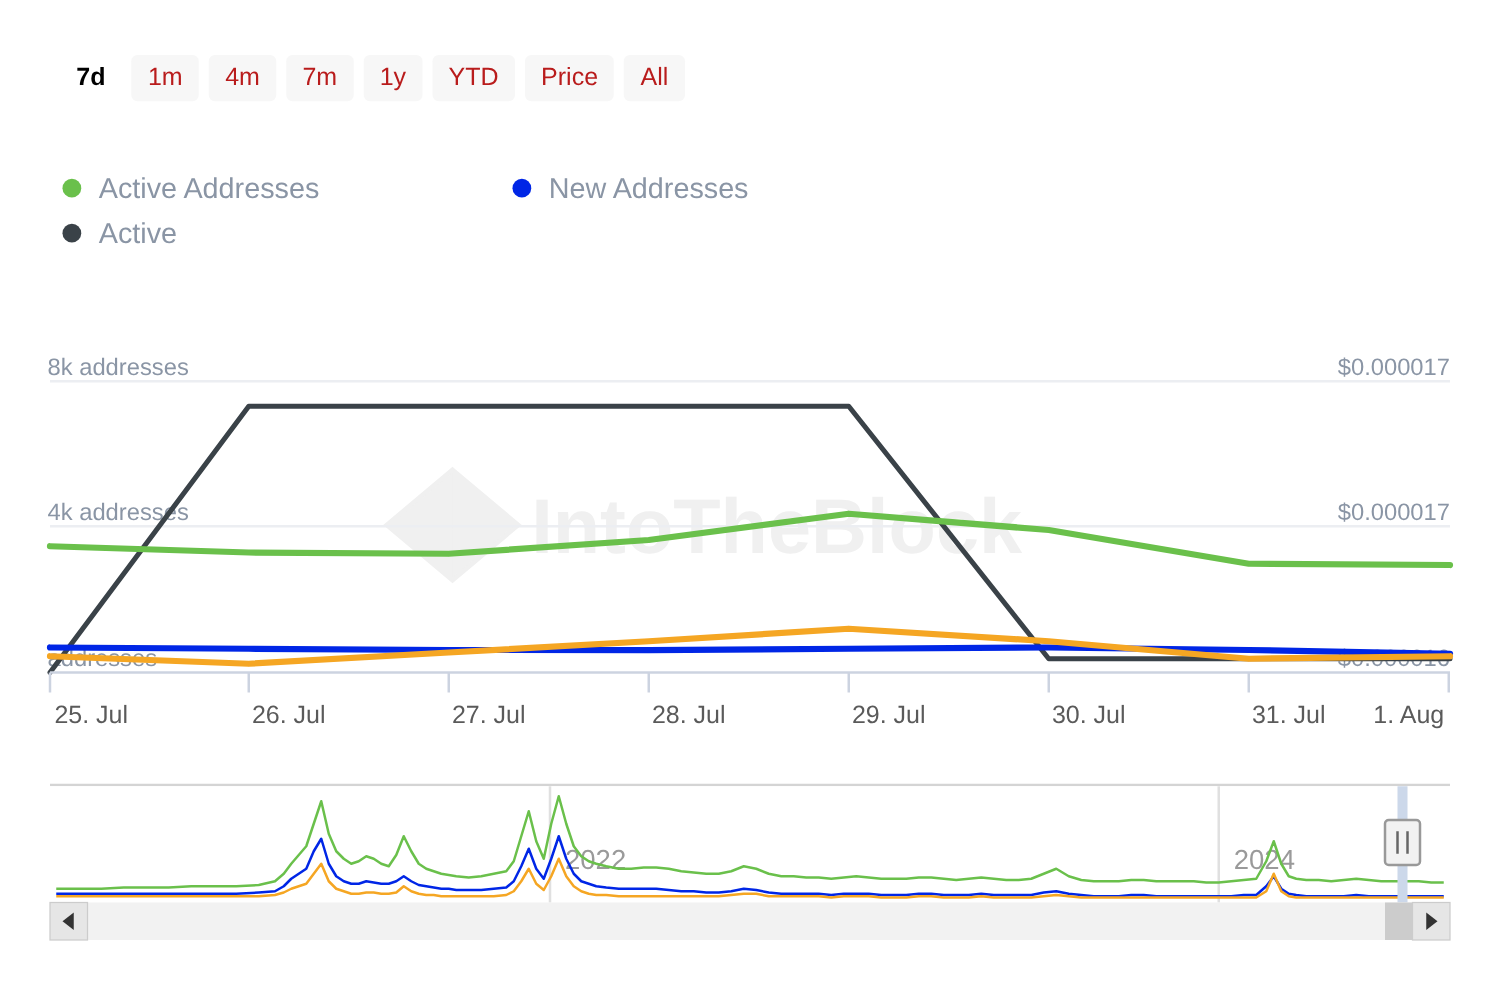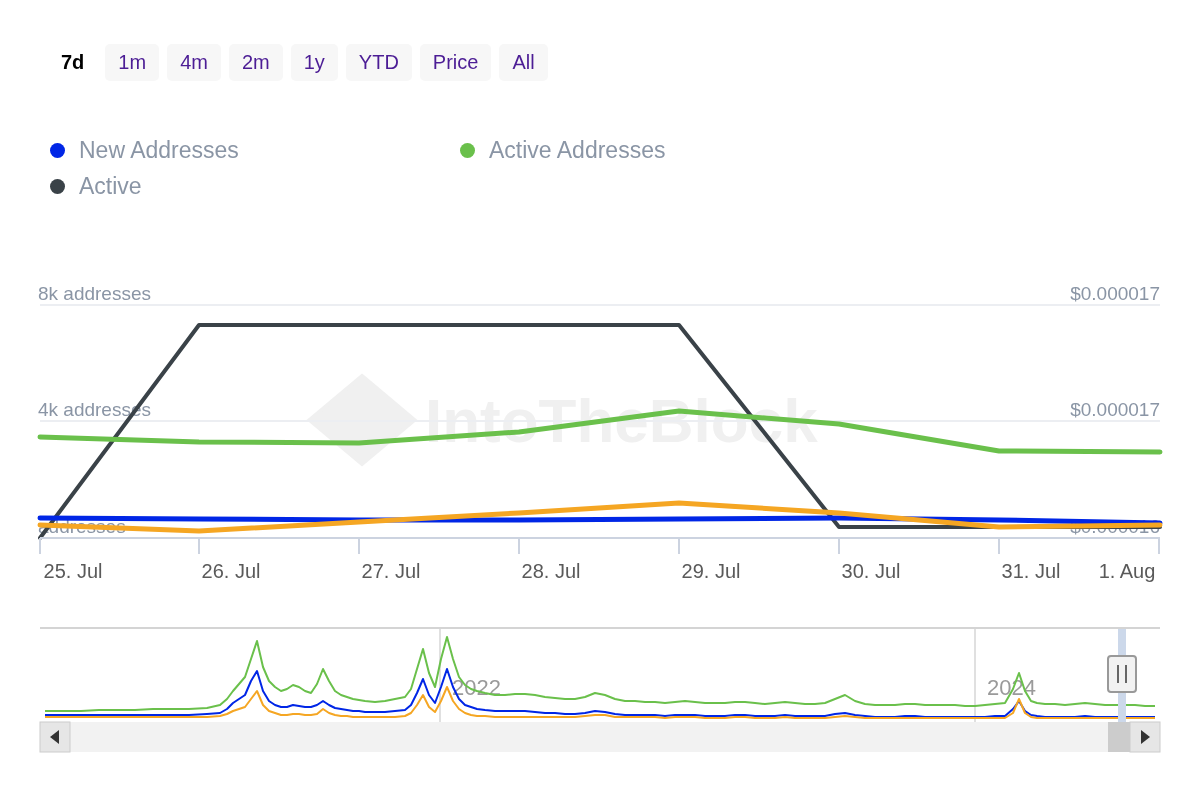--- a/index.html
+++ b/index.html
@@ -19,21 +19,21 @@
   .range-bar {
     position: absolute;
     left: 48px; top: 44px;
     display: flex;
     align-items: center;
     gap: 8px;
   }
   .range-btn {
     font-family: "Liberation Sans", sans-serif;
     font-size: 20px;
-    color: #4c1d95;
+    color: #b91c1c;
     background: #f7f7f7;
     border: none;
     border-radius: 5px;
     padding: 8px 13px 9px 13px;
     line-height: 1;
     cursor: pointer;
     white-space: nowrap;
   }
   .range-btn.selected {
     background: transparent;
@@ -112,35 +112,35 @@
 </style>
 </head>
 <body>
 
 <div id="app">
 
   <div class="range-bar">
     <button class="range-btn selected">7d</button>
     <button class="range-btn">1m</button>
     <button class="range-btn">4m</button>
-    <button class="range-btn">2m</button>
+    <button class="range-btn">7m</button>
     <button class="range-btn">1y</button>
     <button class="range-btn">YTD</button>
     <button class="range-btn">Price</button>
     <button class="range-btn">All</button>
   </div>
 
   <div class="legend">
+    <div class="legend-item col-b">
+      <span class="legend-dot" style="background:#6ac04b"></span>
+      <span class="legend-label">Active Addresses</span>
+    </div>
     <div class="legend-item col-a">
       <span class="legend-dot" style="background:#0026e6"></span>
       <span class="legend-label">New Addresses</span>
-    </div>
-    <div class="legend-item col-b">
-      <span class="legend-dot" style="background:#6ac04b"></span>
-      <span class="legend-label">Active Addresses</span>
     </div>
     <div class="legend-item col-b">
       <span class="legend-dot" style="background:#3a4248"></span>
       <span class="legend-label">Active</span>
     </div>
   </div>
 
   <div class="chart-wrap">
     <svg class="chart-svg" width="1200" height="330" viewBox="0 0 1200 330">
 

